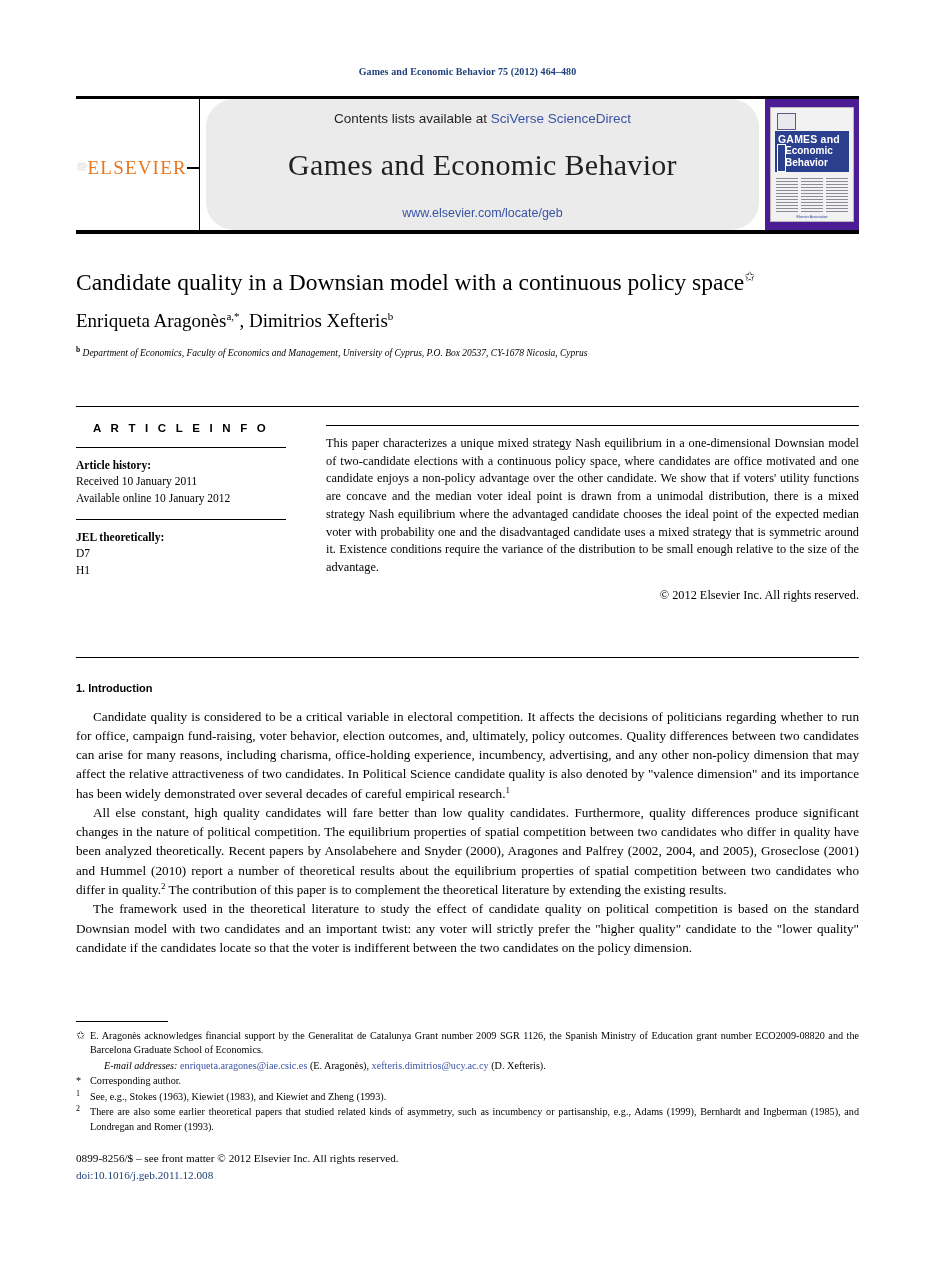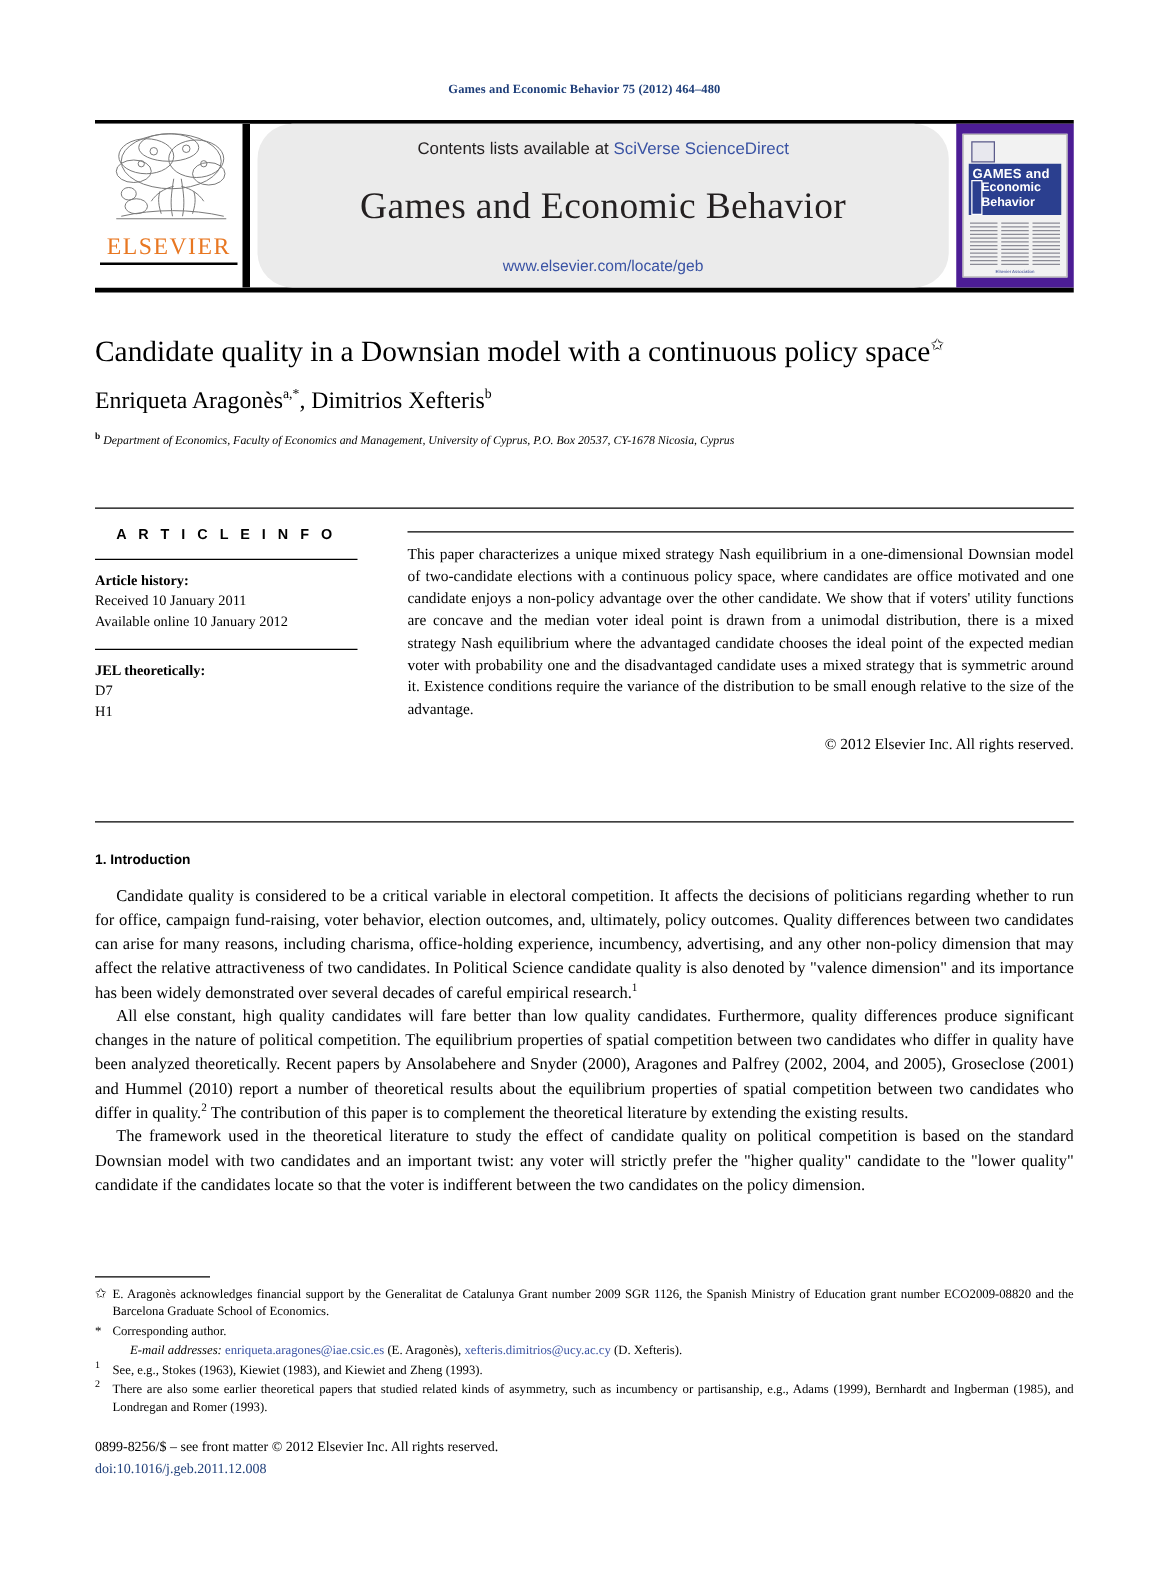--- a/index.html
+++ b/index.html
@@ -50,25 +50,25 @@
   }
   .masthead-body {
     display: flex;
     flex-direction: row;
     align-items: stretch;
     height: 131px;
   }
   .logo-box {
     width: 124px;
     flex: 0 0 124px;
-    border-right: 6px solid #000000;
+    border-right: 1px solid #000000;
     position: relative;
     background: #fff;
     display: flex;
-    flex-direction: column;
+    flex-direction: row;
     align-items: center;
     justify-content: flex-start;
     padding-top: 4px;
     box-sizing: border-box;
   }
   .tree-svg { display:block; }
   .elsevier-word {
     font-family: "Liberation Serif", serif;
     font-size: 19px;
     color: #e87722;
@@ -520,22 +520,22 @@
   <div class="body-area">
     <h2 class="h-section">1. Introduction</h2>
     <p class="para"><span>Candidate quality is considered to be a critical variable in electoral competition. It affects the decisions of politicians regarding whether to run for office, campaign fund-raising, voter behavior, election outcomes, and, ultimately, policy outcomes. Quality differences between two candidates can arise for many reasons, including charisma, office-holding experience, incumbency, advertising, and any other non-policy dimension that may affect the relative attractiveness of two candidates. In Political Science candidate quality is also denoted by "valence dimension" and its importance has been widely demonstrated over several decades of careful empirical research.</span><sup>1</sup></p>
     <p class="para"><span>All else constant, high quality candidates will fare better than low quality candidates. Furthermore, quality differences produce significant changes in the nature of political competition. The equilibrium properties of spatial competition between two candidates who differ in quality have been analyzed theoretically. Recent papers by Ansolabehere and Snyder (2000), Aragones and Palfrey (2002, 2004, and 2005), Groseclose (2001) and Hummel (2010) report a number of theoretical results about the equilibrium properties of spatial competition between two candidates who differ in quality.</span><sup>2</sup><span> The contribution of this paper is to complement the theoretical literature by extending the existing results.</span></p>
     <p class="para">The framework used in the theoretical literature to study the effect of candidate quality on political competition is based on the standard Downsian model with two candidates and an important twist: any voter will strictly prefer the "higher quality" candidate to the "lower quality" candidate if the candidates locate so that the voter is indifferent between the two candidates on the policy dimension.</p>
   </div>
 
   <div class="footnote-rule"></div>
   <div class="footnotes">
     <div class="fn fn-star"><span class="mk">✩</span><span>E. Aragonès acknowledges financial support by the Generalitat de Catalunya Grant number 2009 SGR 1126, the Spanish Ministry of Education grant number ECO2009-08820 and the Barcelona Graduate School of Economics.</span></div>
+    <div class="fn" style="padding-left:28px;text-indent:0;"><em>E-mail addresses:</em> <a class="email-link">enriqueta.aragones@iae.csic.es</a> <span>(E. Aragonès)</span>, <a class="email-link">xefteris.dimitrios@ucy.ac.cy</a> <span>(D. Xefteris)</span>.</div>
     <div class="fn"><span class="mk">*</span><span>Corresponding author.</span></div>
-    <div class="fn" style="padding-left:28px;text-indent:0;"><em>E-mail addresses:</em> <a class="email-link">enriqueta.aragones@iae.csic.es</a> <span>(E. Aragonès)</span>, <a class="email-link">xefteris.dimitrios@ucy.ac.cy</a> <span>(D. Xefteris)</span>.</div>
     <div class="fn"><span class="mk"><sup>1</sup></span><span>See, e.g., Stokes (1963), Kiewiet (1983), and Kiewiet and Zheng (1993).</span></div>
     <div class="fn"><span class="mk"><sup>2</sup></span><span>There are also some earlier theoretical papers that studied related kinds of asymmetry, such as incumbency or partisanship, e.g., Adams (1999), Bernhardt and Ingberman (1985), and Londregan and Romer (1993).</span></div>
   </div>
 
   <div class="imprint">
     <div>0899-8256/$ – see front matter © 2012 Elsevier Inc. All rights reserved.</div>
     <div class="doi-line">doi:10.1016/j.geb.2011.12.008</div>
   </div>
 
 </div>

